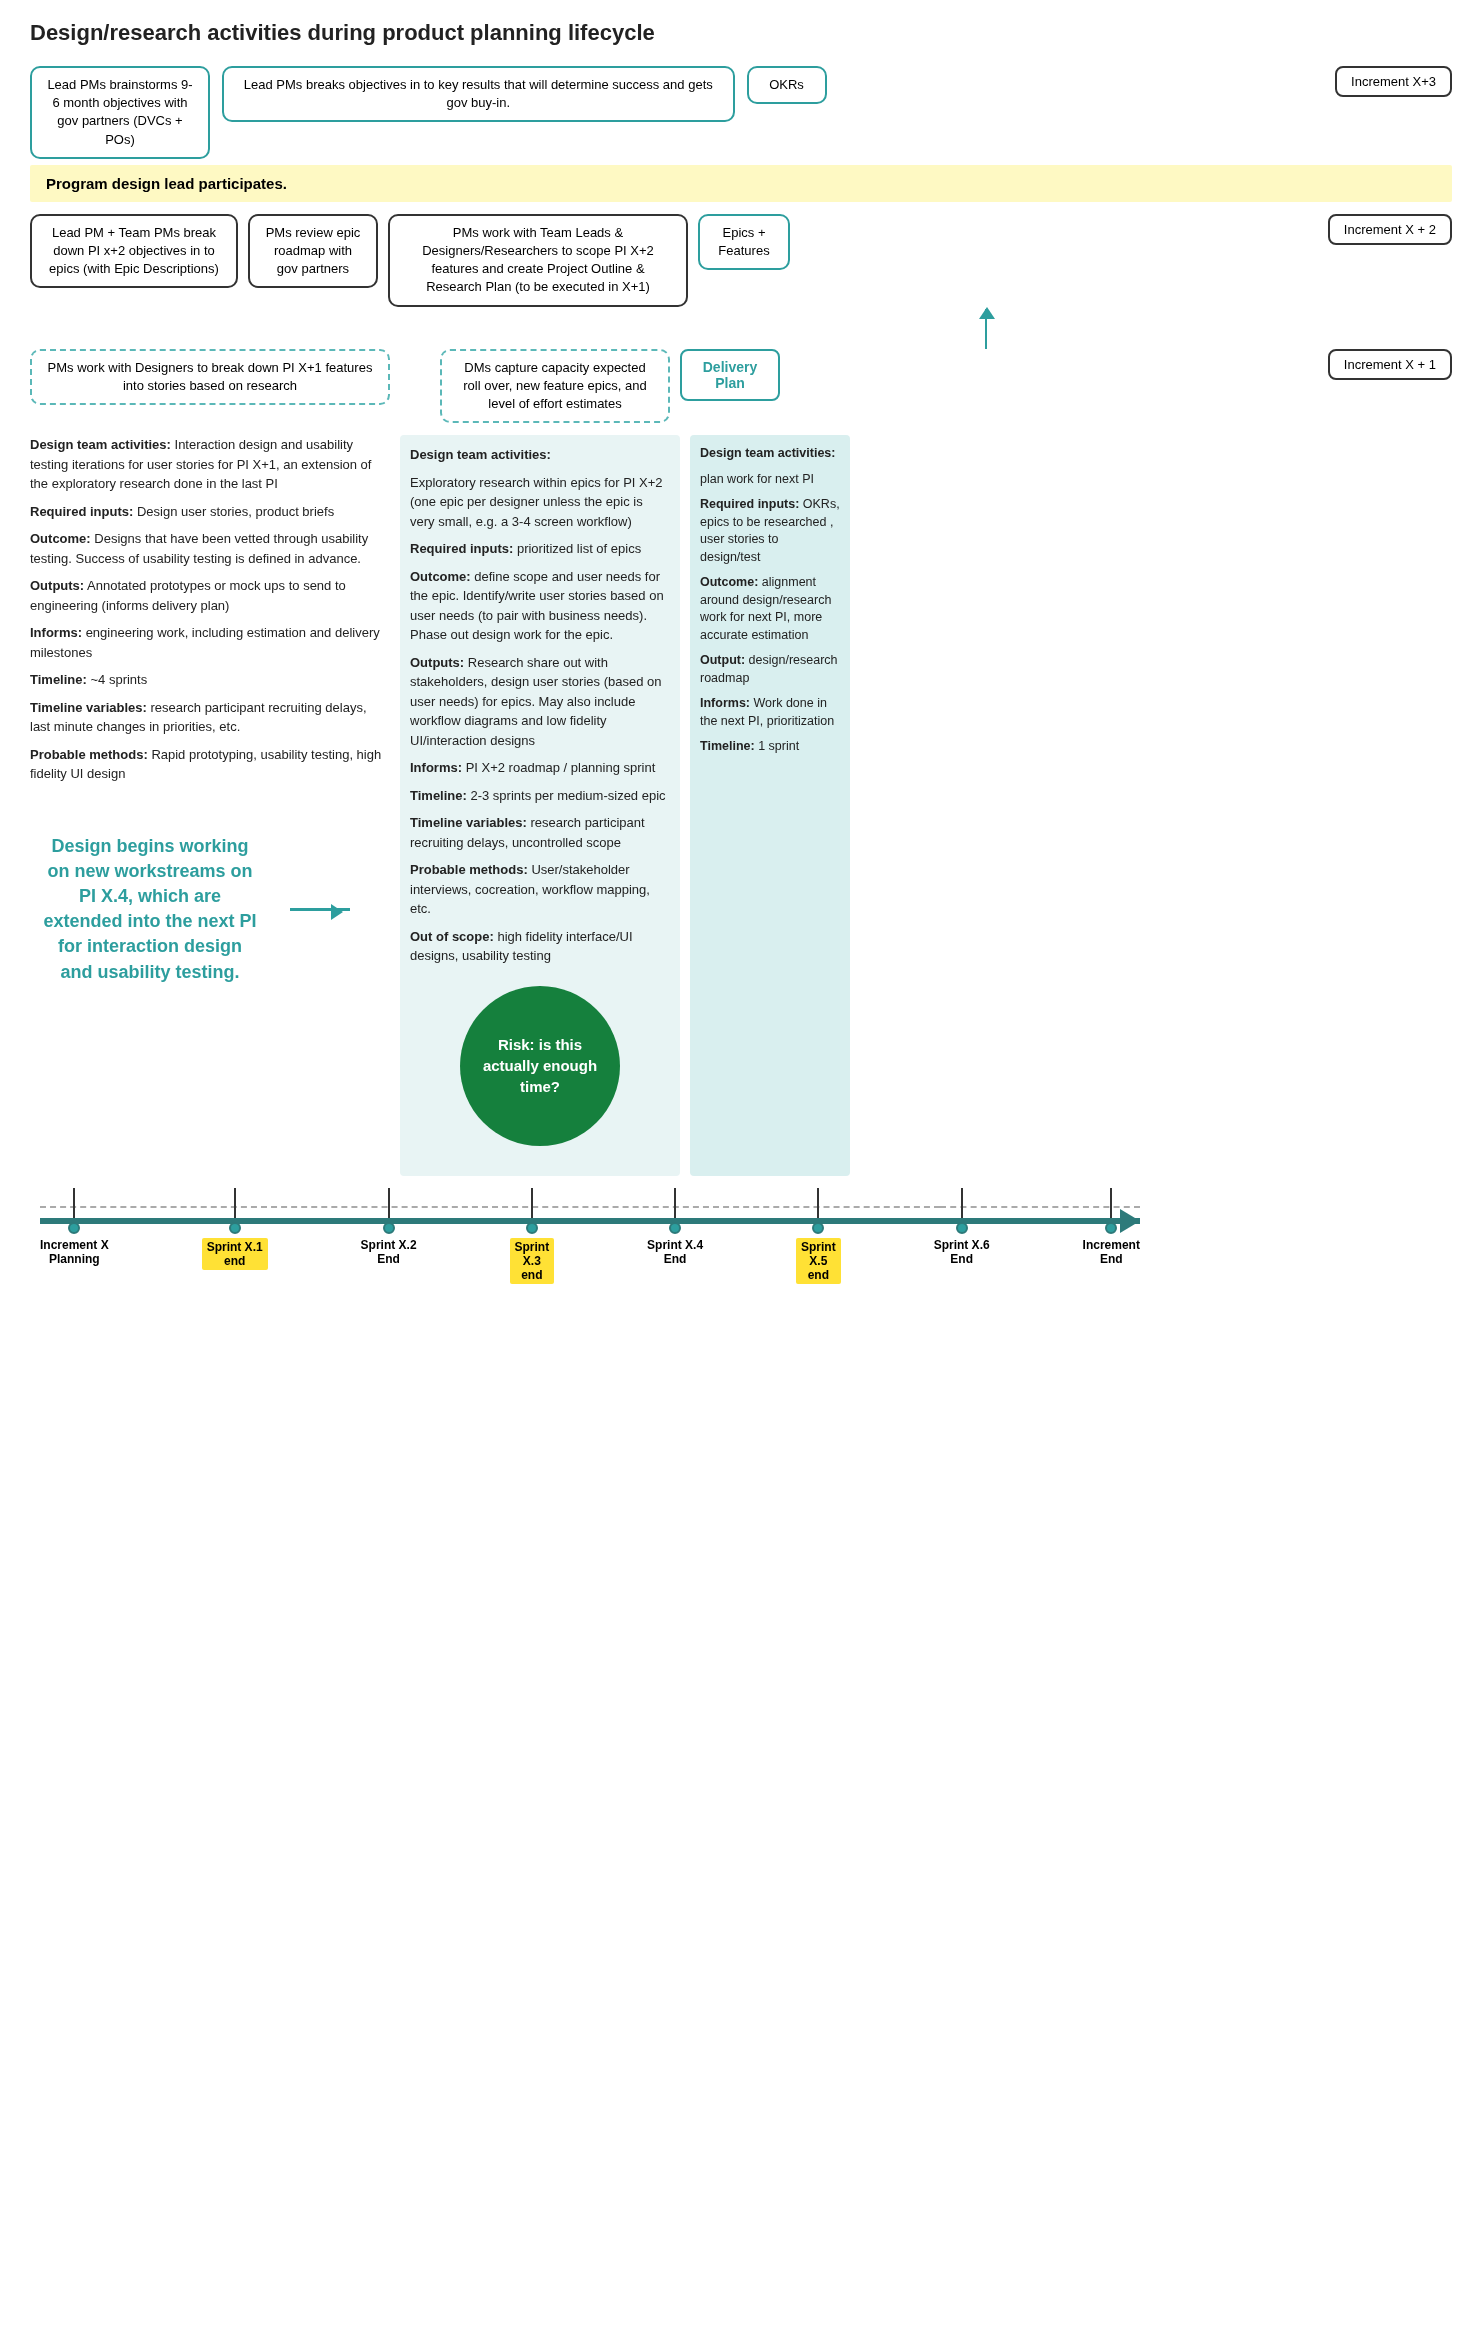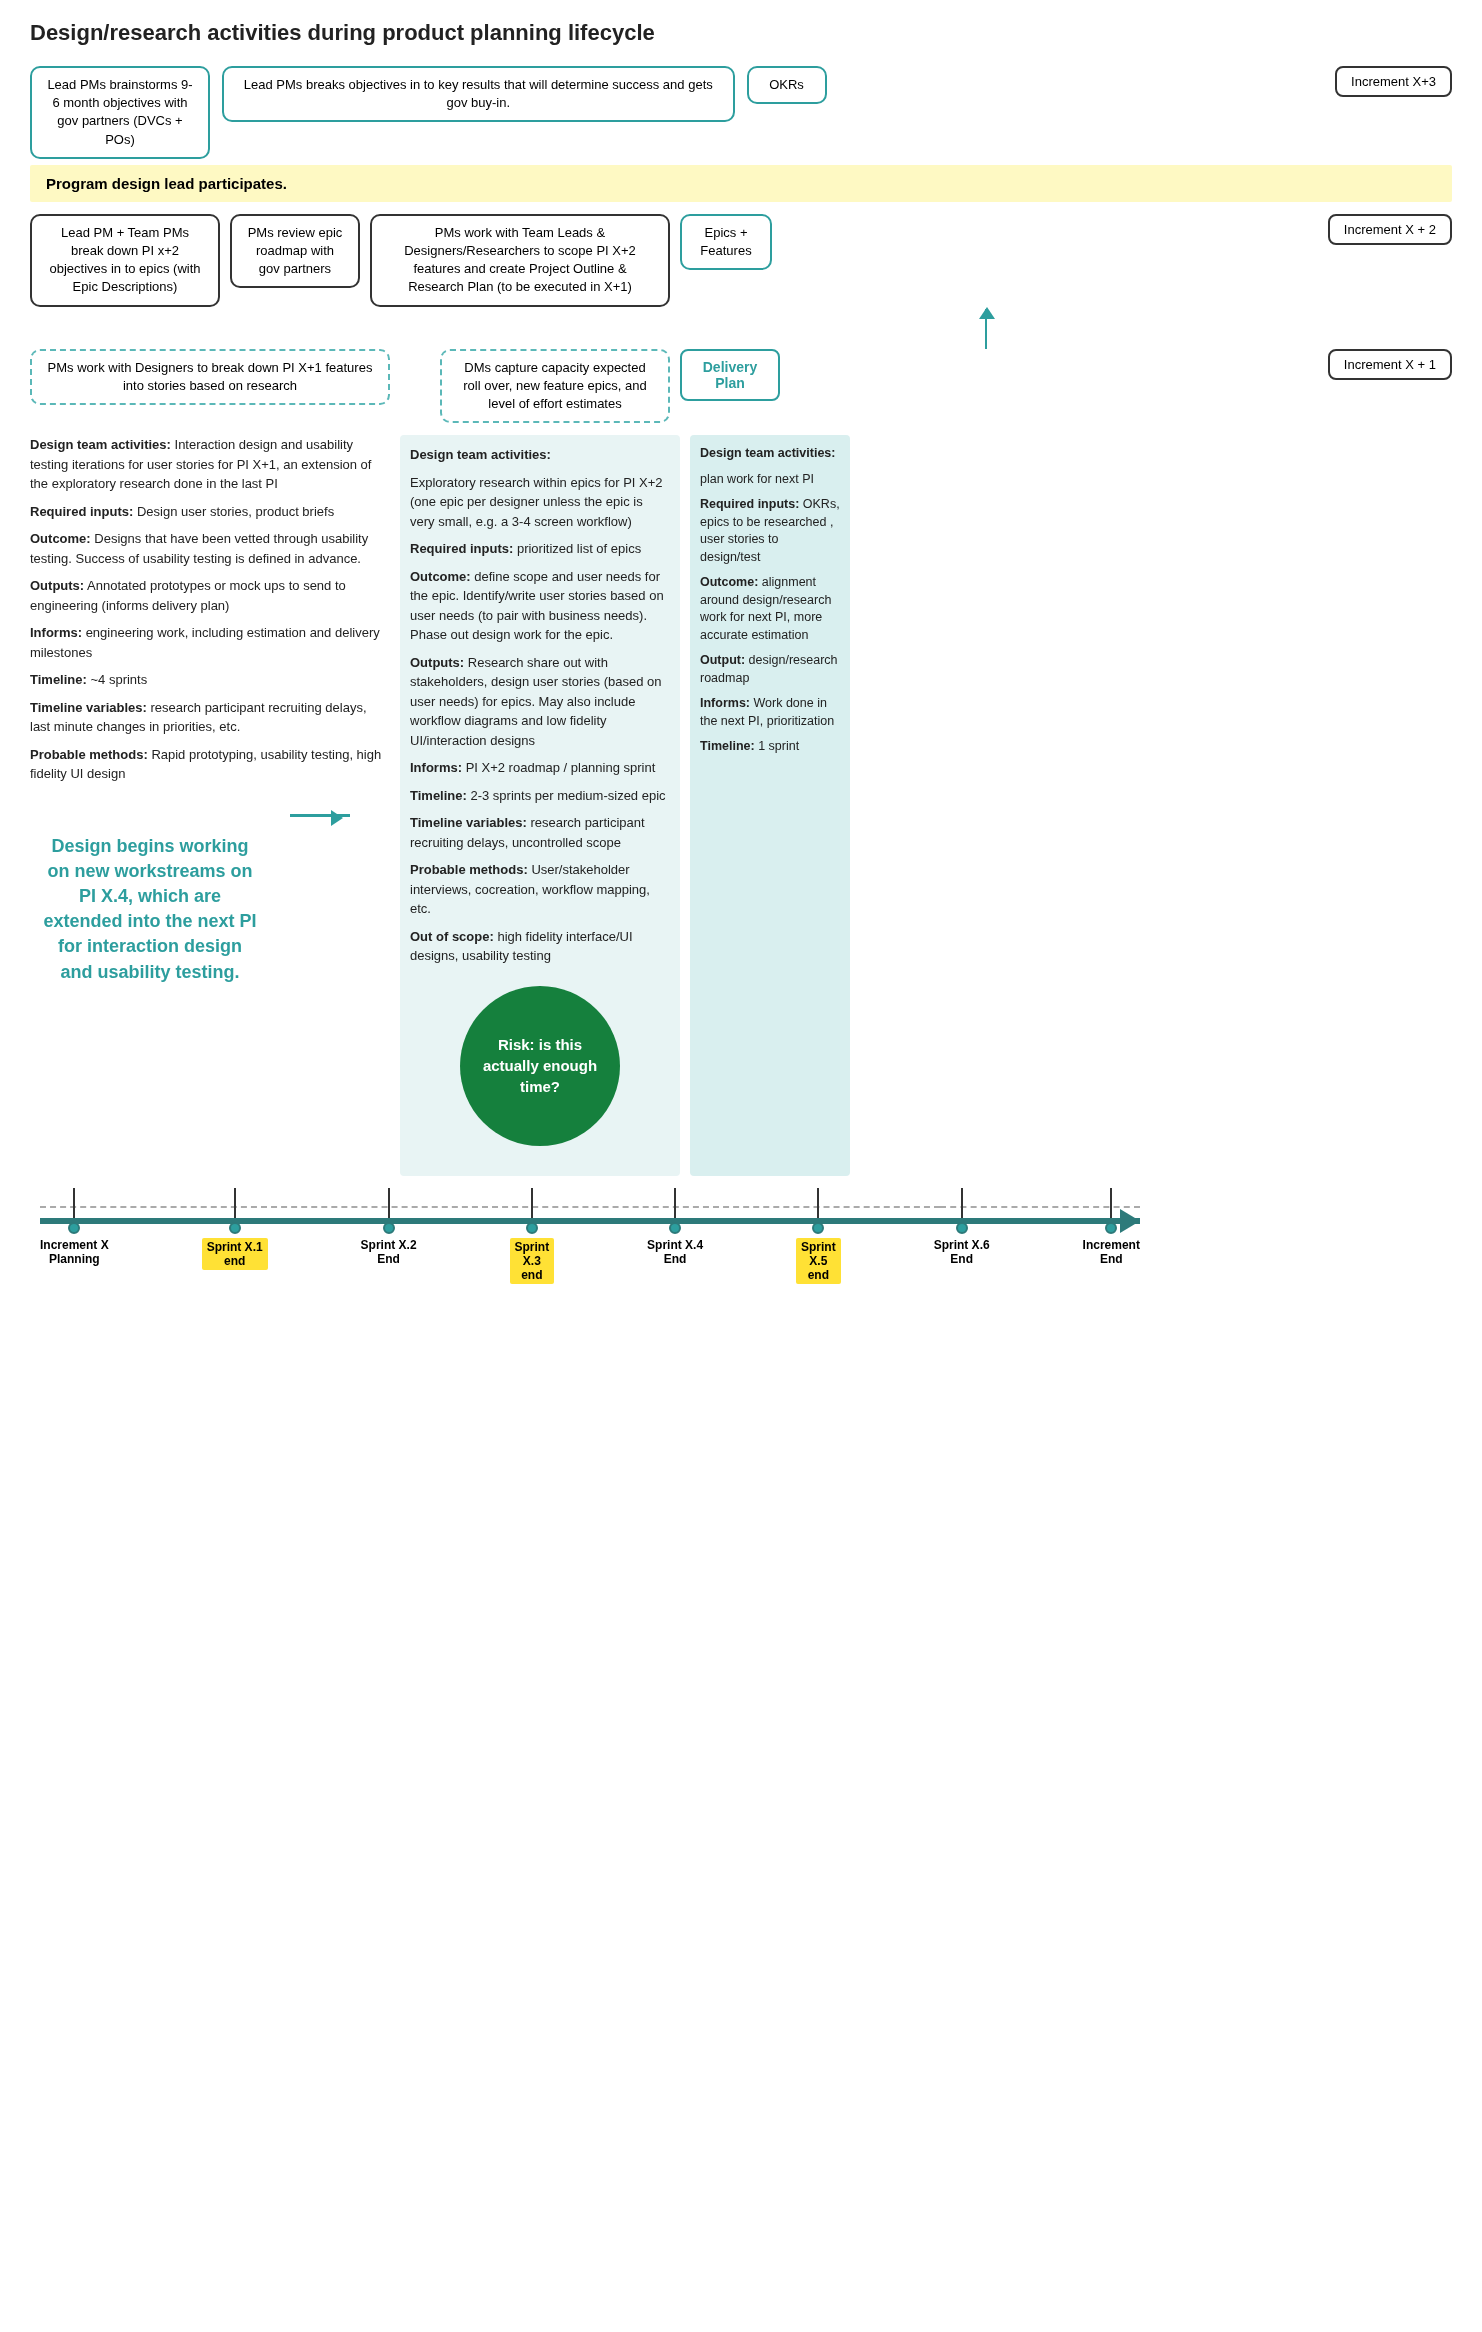--- a/index.html
+++ b/index.html
@@ -201,21 +201,21 @@
   <div class="box box-green" style="width:180px;">Lead PMs brainstorms 9-6 month objectives with gov partners (DVCs + POs)</div>
   <div class="box box-green" style="width:320px; flex:1;">Lead PMs breaks objectives in to key results that will determine success and gets gov buy-in.</div>
   <div class="box box-green" style="width:80px;">OKRs</div>
   <div style="flex:1;"></div>
   <div class="increment-box">Increment X+3</div>
 </div>
 
 <div class="yellow-banner">Program design lead participates.</div>
 
 <div class="middle-boxes">
-  <div class="box box-dark" style="width:190px;">Lead PM + Team PMs break down PI x+2 objectives in to epics (with Epic Descriptions)</div>
+  <div class="box box-dark" style="width:208px;">Lead PM + Team PMs break down PI x+2 objectives in to epics (with Epic Descriptions)</div>
   <div class="box box-dark" style="width:130px;">PMs review epic roadmap with gov partners</div>
   <div class="box box-dark" style="width:300px; position:relative;">PMs work with Team Leads &amp; Designers/Researchers to scope PI X+2 features and create Project Outline &amp; Research Plan (to be executed in X+1)</div>
   <div class="box box-green" style="width:92px;">Epics + Features</div>
   <div style="flex:1;"></div>
   <div class="increment-box">Increment X + 2</div>
 </div>
 
 <div style="display:flex; margin-bottom:0; padding-left: 490px; margin-top: -6px;">
   <div class="upward-arrow"></div>
 </div>
@@ -233,21 +233,21 @@
   <div class="col-left">
     <p><b>Design team activities:</b> <span>Interaction design and usability testing iterations for user stories for PI X+1, an extension of the exploratory research done in the last PI</span></p>
     <p><b>Required inputs:</b> <span>Design user stories, product briefs</span></p>
     <p><b>Outcome:</b> <span>Designs that have been vetted through usability testing. Success of usability testing is defined in advance.</span></p>
     <p><b>Outputs:</b> <span>Annotated prototypes or mock ups to send to engineering  (informs delivery plan)</span></p>
     <p><b>Informs:</b> <span>engineering work, including estimation and delivery milestones</span></p>
     <p><b>Timeline:</b> <span>~4 sprints</span></p>
     <p><b>Timeline variables:</b> <span>research participant recruiting delays, last minute changes in priorities, etc.</span></p>
     <p><b>Probable methods:</b> <span>Rapid prototyping, usability testing, high fidelity UI design</span></p>
 
-    <div style="display:flex; align-items:flex-start; margin-top:30px; gap:16px;">
+    <div style="display:flex; align-items:center; margin-top:30px; gap:16px;">
       <div class="design-begins">Design begins working on new workstreams on PI X.4, which are extended into the next PI for interaction design and usability testing.</div>
       <div style="display:flex; align-items:center;">
         <div class="arrow-right"></div>
       </div>
     </div>
   </div>
 
   <div class="col-mid">
     <p><b>Design team activities:</b></p>
     <p><span>Exploratory research within epics for PI X+2 (one epic per designer unless the epic is very small, e.g. a 3-4 screen workflow)</span></p>

